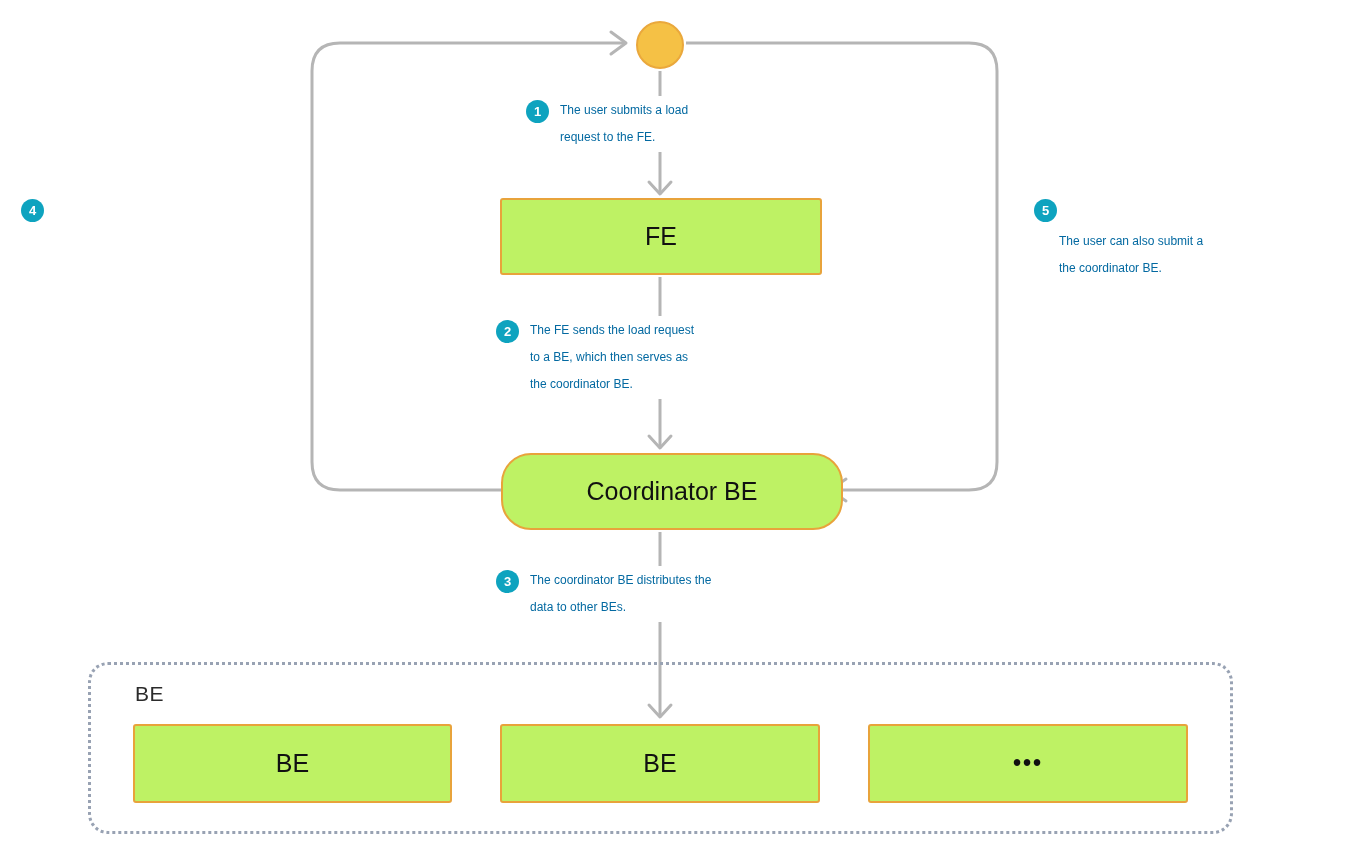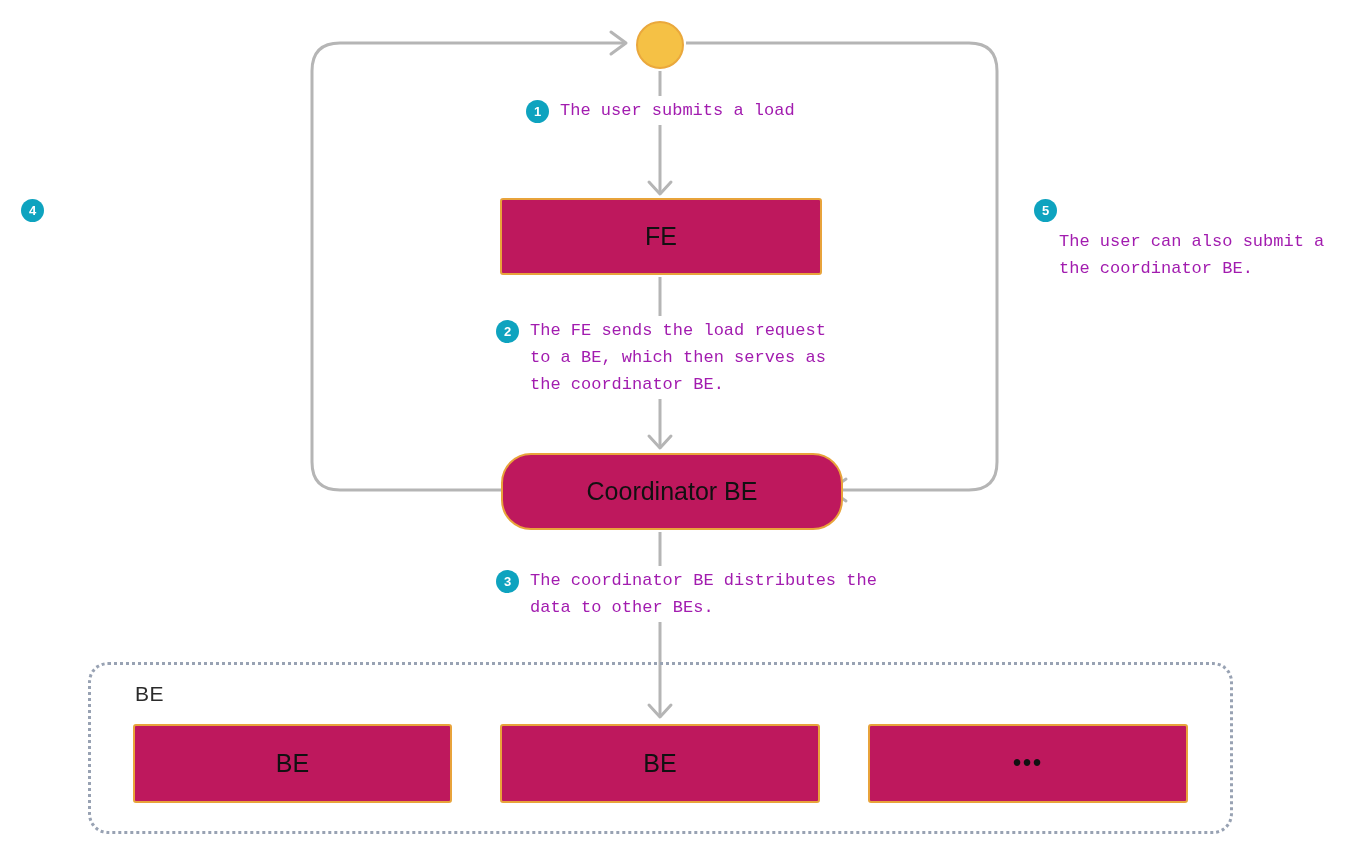--- a/index.html
+++ b/index.html
@@ -9,21 +9,21 @@
     background:#ffffff;
     font-family:"Liberation Sans","DejaVu Sans",sans-serif;
     overflow:hidden;
   }
   svg.connector-layer{position:absolute;left:0;top:0;}
   .conn{stroke:#B5B5B5;stroke-width:3;fill:none;}
   .arrowhead{stroke:#B5B5B5;stroke-width:3;fill:none;stroke-linecap:round;stroke-linejoin:round;}
 
   .node{
     position:absolute;
-    background:#be185d;
+    background:#bef264;
     border:2px solid #E8A33B;
     border-radius:3px;
     display:flex;align-items:center;justify-content:center;
     font-size:25px;color:#111111;
     box-sizing:border-box;
   }
   #node-start{
     position:absolute;left:636px;top:21px;width:48px;height:48px;
     background:#F5C145;border:2px solid #EAA83C;border-radius:50%;
     box-sizing:border-box;
@@ -53,23 +53,22 @@
   }
   .badge{
     flex:0 0 auto;
     width:23px;height:23px;border-radius:50%;
     background:#0EA3BF;color:#FFFFFF;
     display:flex;align-items:center;justify-content:center;
     font-size:13px;font-weight:bold;
     margin-top:3px;
   }
   .step-text{
-    font-size:17px;line-height:27px;color:#a21caf;
+    font-size:12px;line-height:27px;color:#0369a1;
     margin-left:11px;
-    font-family:Liberation Mono, monospace;
   }
   #step-5 .step-text{margin-left:2px;margin-top:32px;}
   #step-1{left:524px;top:96px;}
   #step-2{left:494px;top:316px;}
   #step-3{left:494px;top:566px;}
   #step-4{left:19px;top:195px;}
   #step-5{left:1032px;top:195px;}
 </style>
 </head>
 <body>
@@ -114,20 +113,21 @@
     <span class="node-label">BE</span>
   </div>
   <div class="node" id="node-be3">
     <span class="node-label">•••</span>
   </div>
 
   <div class="step" id="step-1">
     <span class="badge">1</span>
     <div class="step-text">
       <div>The user submits a load</div>
+      <div>request to the FE.</div>
     </div>
   </div>
 
   <div class="step" id="step-2">
     <span class="badge">2</span>
     <div class="step-text">
       <div>The FE sends the load request</div>
       <div>to a BE, which then serves as</div>
       <div>the coordinator BE.</div>
     </div>

